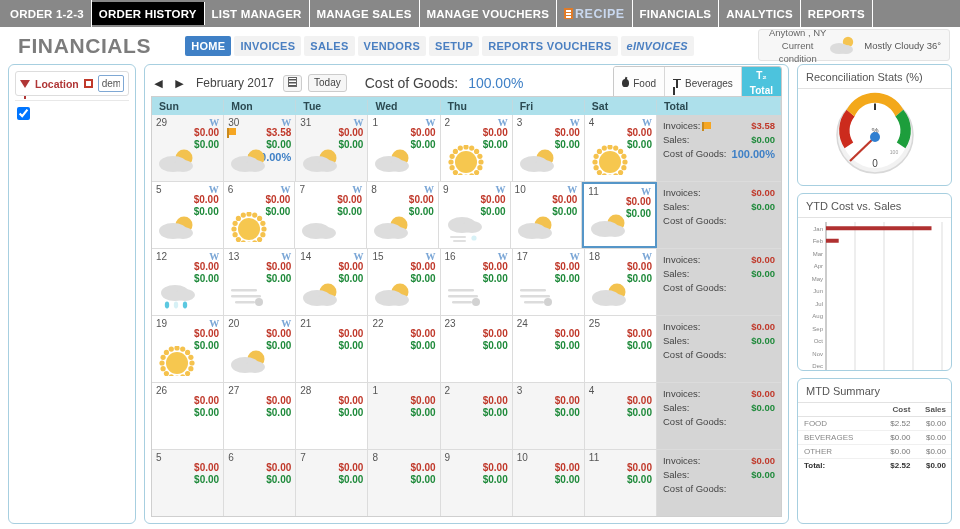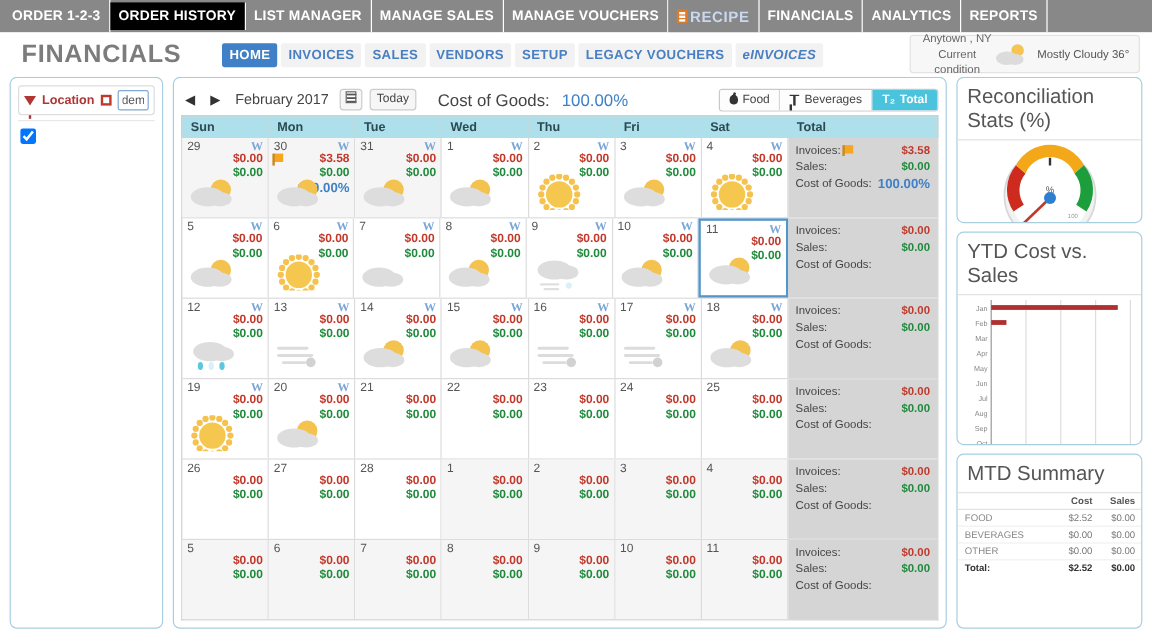--- a/index.html
+++ b/index.html
@@ -127,21 +127,21 @@
       linear-gradient(#555,#555) 0 7px/9px 1.5px no-repeat,
       #fff; border:1px solid #666;}
   .cogs-title { font-size: 14px; color: #444; margin-left: 12px; white-space: nowrap; }
   .cogs-val { color: #3f80c6; font-size: 14px; margin-left: 4px; }
   .seg-group { margin-left: auto; display: flex; border: 1px solid #c9c9c9; border-radius: 3px; overflow: hidden; }
   .seg {
     font-size: 10px; color: #444; padding: 3px 8px; background: #fdfdfd;
     border-right: 1px solid #d8d8d8; cursor: pointer; white-space: nowrap;
     display:flex; align-items:center; gap:4px;
   }
-  .seg:last-child { border-right: none; }
+  .seg:last-child { border-right: none; flex-direction: column; }
   .seg.active { background: #4cc3dd; color: #ffffff; font-weight: bold; }
   .ic-apple { display:inline-block; width:7px;height:8px;border-radius:50% 50% 45% 45%; background:#333; position:relative;}
   .ic-apple::after{content:"";position:absolute;left:3px;top:-2px;width:1.5px;height:3px;background:#333;transform:rotate(20deg);}
   .ic-glass { display:inline-block;width:8px;height:9px; position:relative;}
   .ic-glass::before{content:"";position:absolute;top:0;left:0;width:8px;height:1.5px;background:#333;}
   .ic-glass::after{content:"";position:absolute;top:1px;left:3px;width:2px;height:8px;background:#333;
     box-shadow:-3px 7px 0 0 #333, 0 0 0 0 #333;}
   .ic-sigma { font-weight:bold; font-size:10px; }
 
   
@@ -183,21 +183,21 @@
   .tot-green { color: #1f8a3b; font-weight: bold; }
   .tot-pct { color: #3f80c6; font-weight: bold; font-size: 11px; }
   .tot-flag { display:inline-block;width:8px;height:7px;background:#f5a623;position:relative;margin-left:3px;}
   .tot-flag::after{content:"";position:absolute;left:-1px;top:0;width:1.5px;height:9px;background:#c98a1e;}
   .cal-head-row .ch.totalhead { background: #ade0eb; }
 
   
   .right-col { width: 155px; flex: none; display: flex; flex-direction: column; gap: 7px; }
   .widget { border: 1px solid #a7cfe0; border-radius: 6px; background: #fff; overflow: hidden; }
   .widget-title {
-    font-size: 17px; color: #555; padding: 6px 8px 5px 8px; border-bottom: 1px solid #e2e2e2;
+    font-size: 11px; color: #555; padding: 6px 8px 5px 8px; border-bottom: 1px solid #e2e2e2;
   }
   .w-gauge { height: 122px; }
   .w-ytd { height: 178px; }
   .w-mtd { flex: 1; }
   .gauge-area { height: 88px; display: flex; align-items: center; justify-content: center; }
   .ytd-area { padding: 4px 6px 4px 2px; }
   .mtd-table { width: 100%; border-collapse: collapse; font-size: 8px; color: #777; }
   .mtd-table th { font-size: 8px; color: #555; text-align: right; padding: 2px 5px 2px 0; border-bottom: 1px solid #e2e2e2; font-weight:bold;}
   .mtd-table th.lbl { text-align: left; padding-left: 6px; }
   .mtd-table td { padding: 2px 5px 2px 0; text-align: right; border-bottom: 1px solid #f0f0f0; }
@@ -225,21 +225,21 @@
   </div>
 
 <div class="header">
   <div class="page-title">FINANCIALS</div>
   <div class="subnav" id="subnav">
       <div class="sn active">HOME</div>
       <div class="sn">INVOICES</div>
       <div class="sn">SALES</div>
       <div class="sn">VENDORS</div>
       <div class="sn">SETUP</div>
-      <div class="sn">LEGACY VOUCHERS</div>
+      <div class="sn">REPORTS VOUCHERS</div>
       <div class="sn italic">eINVOICES</div>
     </div>
 
   <div class="weather-box">
     <div class="weather-left">
       <div>Anytown ,  NY</div>
       <div>Current condition</div>
     </div>
     <div class="weather-icon">
       <svg width="30" height="20" viewBox="0 0 30 20">

